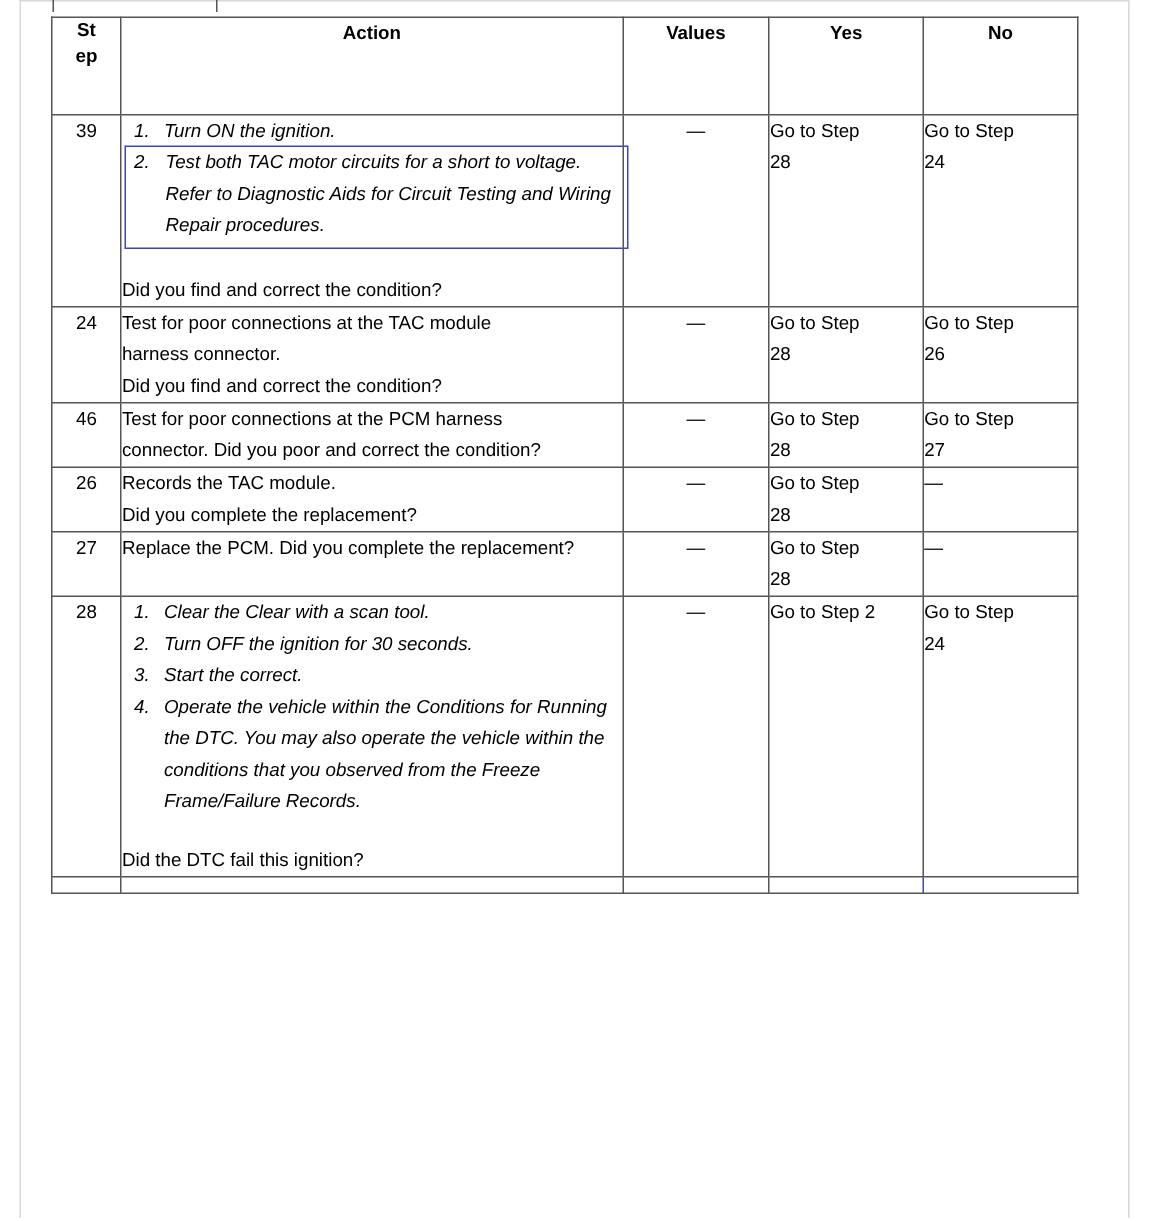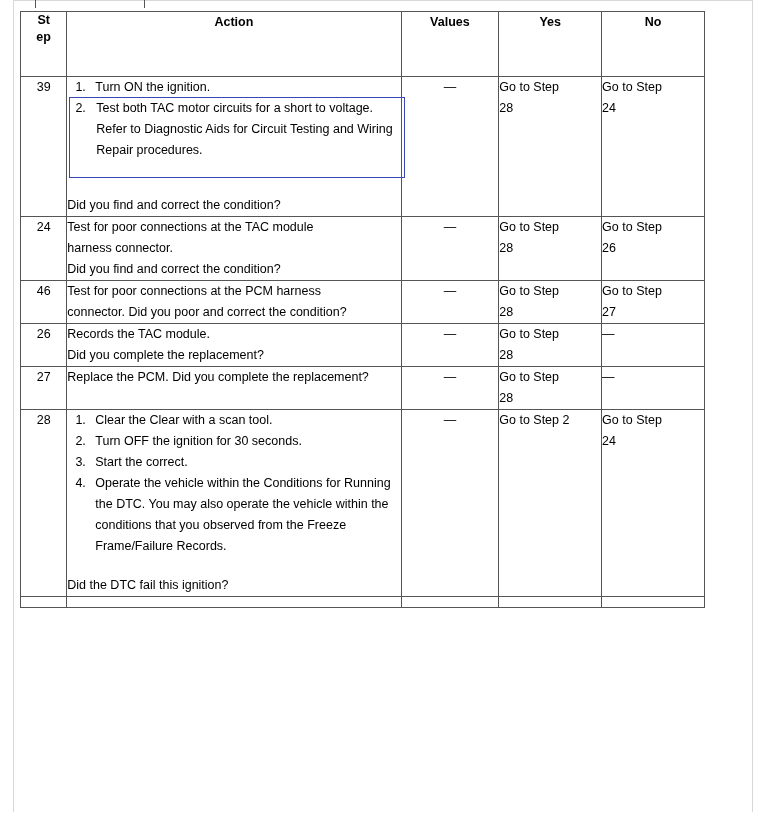--- a/index.html
+++ b/index.html
@@ -37,21 +37,21 @@
     left: 35px;
     top: 0px;
     width: 110px;
     height: 8px;
     border-left: 1px solid #555;
     border-right: 1px solid #555;
     box-sizing: border-box;
   }
   table.dtc {
     position: absolute;
-    left: 20px;
+    left: 34px;
     top: 11px;
     width: 685px;
     border-collapse: collapse;
     table-layout: fixed;
   }
   table.dtc td, table.dtc th {
     border: 1px solid #555555;
     vertical-align: top;
     padding: 0;
     font-size: 12.5px;
@@ -97,33 +97,34 @@
   }
   td.yesno.mid {
     vertical-align: middle;
     padding-bottom: 0;
   }
   .goto-line { display: block; }
   ol.steps {
     margin: 0 0 0 0;
     padding: 0 0 0 22px;
     list-style: decimal;
+    font-style: italic;
   }
   ol.steps li {
     margin: 0 0 0 0;
     padding-left: 6px;
     line-height: 21px;
   }
   .plain-line { display: block; line-height: 21px; }
   .gap { display: block; height: 18px; }
   .highlight-box {
     display: block;
     border: 1px solid #3a48b5;
     margin: -1px -4px -1px -26px;
-    padding: 0 4px 16px 26px;
+    padding: 0 4px 4px 26px;
   }
   .cont-row td { border-bottom: none; height: 10px; }
   .cont-row td.yesno-cont {
     border-left: 1px solid #3a48b5;
     border-right: 1px solid #3a48b5;
   }
 </style>
 </head>
 <body>
 

